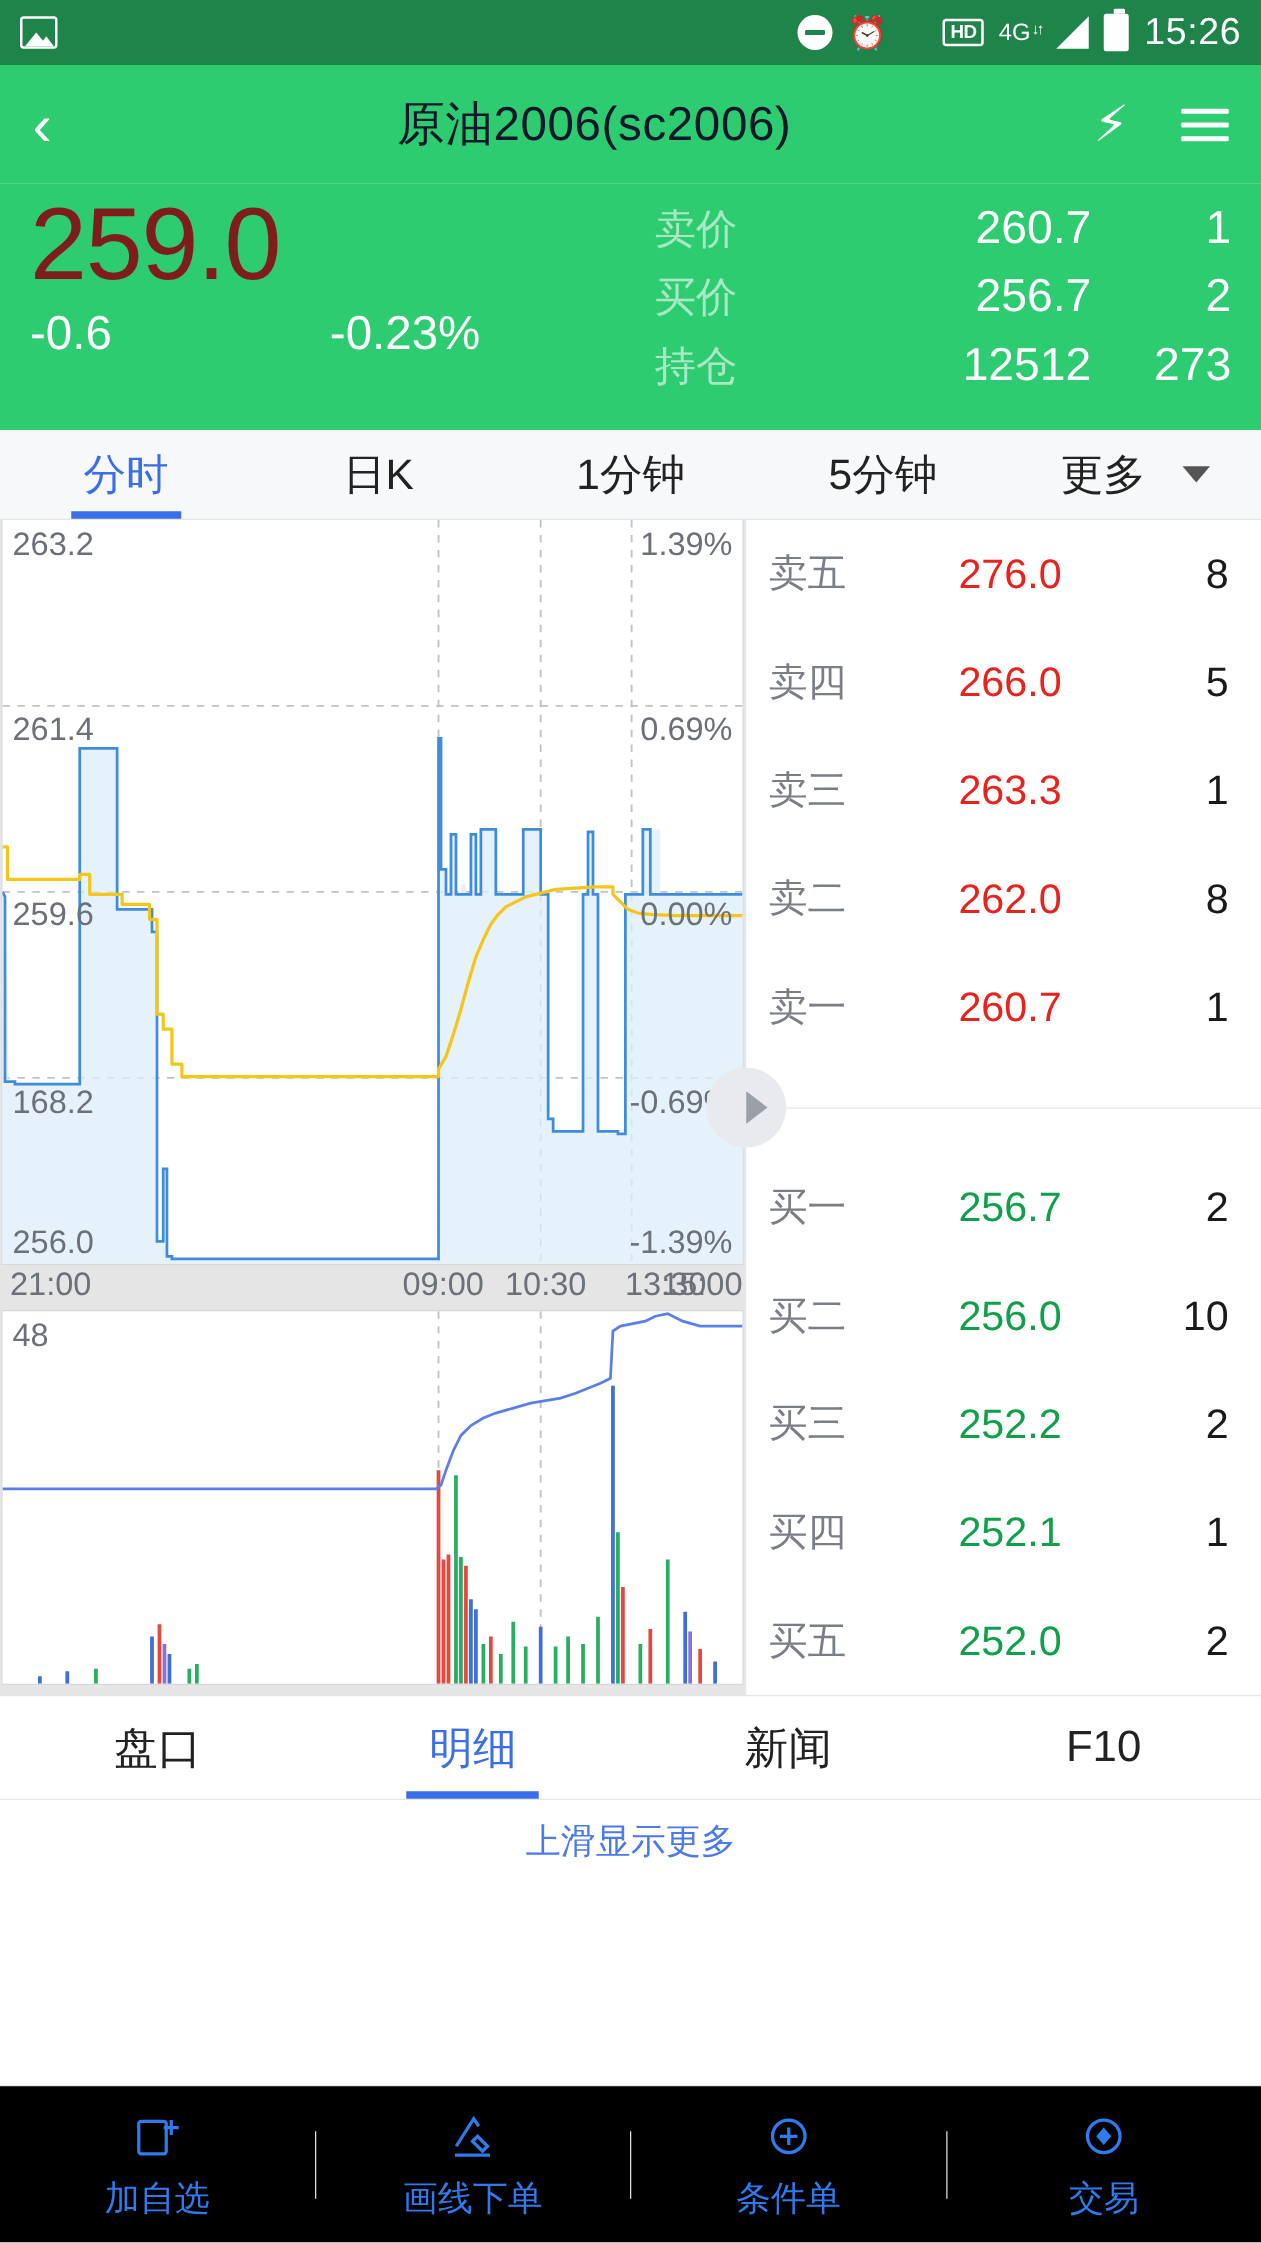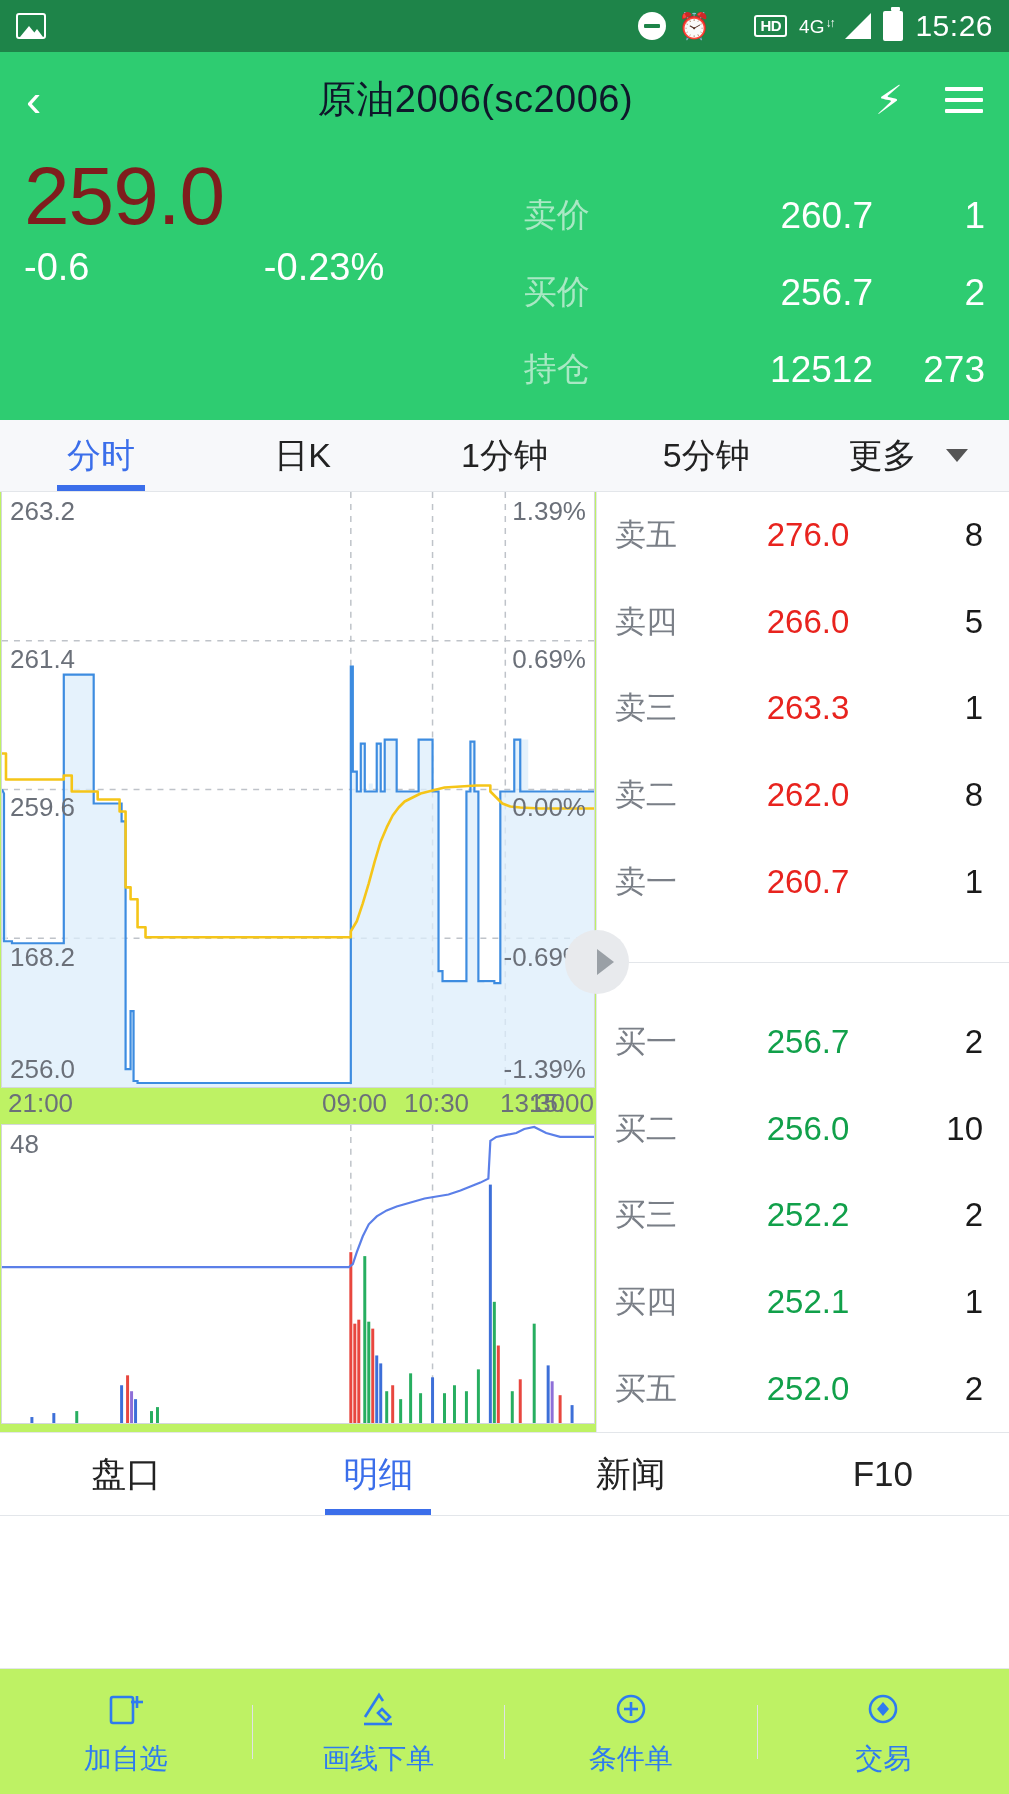--- a/index.html
+++ b/index.html
@@ -82,21 +82,21 @@
     display:flex;align-items:flex-start;
   }
   .q-left{ width:52%; }
   .q-price{
     color:#7f1d1d;font-size:82px;font-weight:400;line-height:1.06;letter-spacing:-1px;
   }
   .q-sub{ display:flex;margin-top:6px; }
   .q-chg{ color:#fff;font-size:38px;width:48%; }
   .q-pct{ color:#fff;font-size:38px; }
   .q-right{ flex:1;padding-top:8px; }
-  .q-row{ display:flex;align-items:center;margin-bottom:10px;margin-top:32px; }
+  .q-row{ display:flex;align-items:flex-start;margin-bottom:10px; }
   .q-lbl{ color:#A9E8C4;font-size:33px;width:34%; }
   .q-val{ color:#fff;font-size:37px;flex:1;text-align:right;padding-right:42px; }
   .q-qty{ color:#fff;font-size:37px;width:70px;text-align:right; }
 
   
   .tabs{
     height:72px;background:#F7F8FA;display:flex;align-items:stretch;
     border-bottom:1px solid #E3E6EA;
   }
   .tab{
@@ -106,21 +106,21 @@
   .tab.active{ color:#3B6EEA; }
   .tab.active:after{
     content:"";position:absolute;bottom:0;left:50%;transform:translateX(-50%);
     width:88px;height:6px;background:#3B6EEA;
   }
   .tab-more{ display:flex;align-items:center;gap:29px; }
   .caret{ width:0;height:0;border-left:11px solid transparent;border-right:11px solid transparent;border-top:13px solid #555; }
 
   
   .main{ display:flex;height:940px; }
-  .chartcol{ width:596px;position:relative;background:#bef264; }
+  .chartcol{ width:596px;position:relative;background:#e5e5e5; }
 
   .pricechart{
     position:relative;height:596px;width:594px;margin:0 1px;
     border:1px solid #D4D7DC;border-top:none;background:#fff;
   }
   .pc-svg{ position:absolute;inset:0;width:100%;height:100%; }
   .ylab{
     position:absolute;left:8px;font-size:26px;color:#6B7079;
     font-family:"Liberation Sans",sans-serif;
   }
@@ -180,21 +180,21 @@
     width:106px;height:6px;background:#3B6EEA;
   }
   .hint{
     height:66px;display:flex;align-items:center;justify-content:center;
     font-size:28px;color:#4A7BE8;background:#fff;
   }
 
   
   .bottomnav{
     position:absolute;bottom:0;left:0;right:0;height:126px;
-    background:#bef264;border-top:1px solid #E3E6EA;
+    background:#000000;border-top:1px solid #E3E6EA;
     display:flex;align-items:center;
   }
   .nav-item{
     flex:1;display:flex;flex-direction:column;align-items:center;justify-content:center;
     gap:8px;position:relative;cursor:pointer;
   }
   .nav-sep{ width:1px;height:54px;background:#E0E2E6; }
   .nav-ico{ color:#2E7BEF;height:46px;display:flex;align-items:center;justify-content:center; }
   .nav-lbl{ font-size:28px;color:#2E7BEF; }
 </style>
@@ -452,20 +452,21 @@
         <span>明细</span>
       </div>
     <div class="btab">
         <span>新闻</span>
       </div>
     <div class="btab">
         <span>F10</span>
       </div>
   </div>
 
+  <div class="hint">上滑显示更多</div>
 
   <div class="bottomnav">
     <div class="nav-item">
       <span class="nav-ico">
         <svg width="44" height="44" viewBox="0 0 44 44" fill="none" stroke="#2E7BEF" stroke-width="2.6">
           <rect x="7" y="10" width="22" height="26" rx="2"></rect>
           <line x1="33" y1="9" x2="33" y2="21"></line>
             <line x1="27" y1="15" x2="39" y2="15"></line>
         </svg>
       </span>

